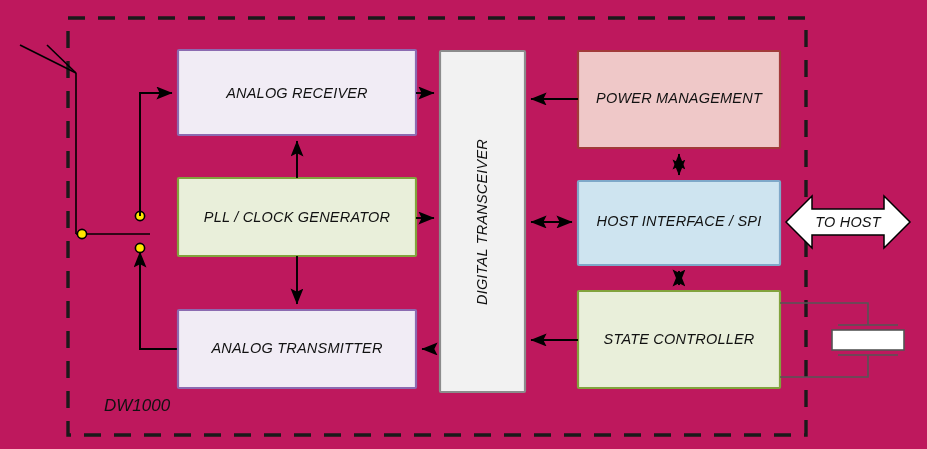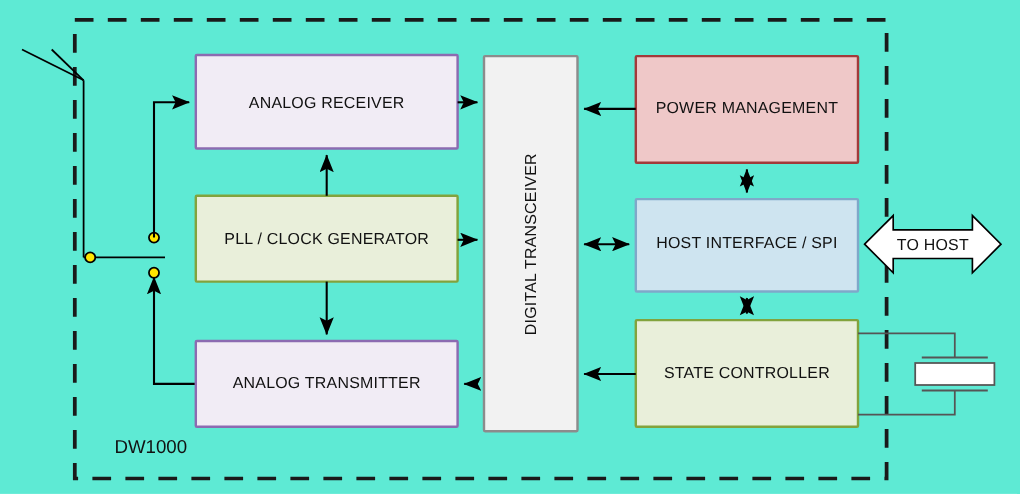--- a/index.html
+++ b/index.html
@@ -10,21 +10,22 @@
   body {
     width: 927px;
     height: 449px;
     overflow: hidden;
     font-family: "Liberation Sans", sans-serif;
   }
   #diagram-root {
     position: relative;
     width: 927px;
     height: 449px;
-    background: #5eead4;
+    background: #be185d;
+    font-style: italic;
   }
   svg#diagram {
     display: block;
     width: 927px;
     height: 449px;
   }
   .blk-label {
     font-family: "Liberation Sans", sans-serif;
     font-size: 14.5px;
     fill: #111111;

